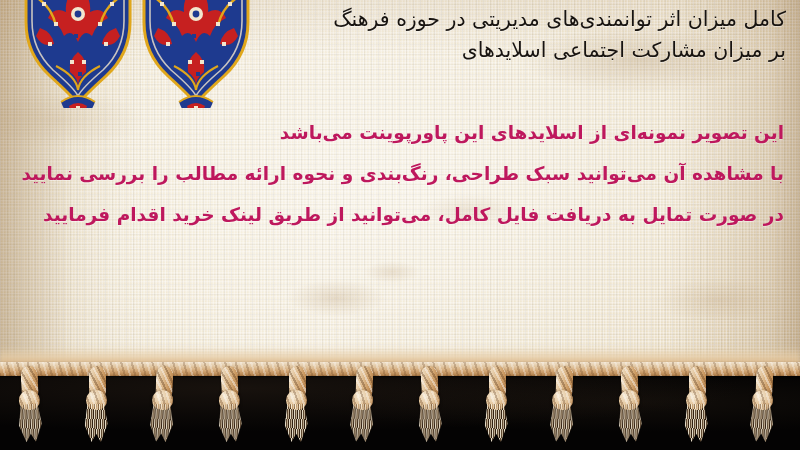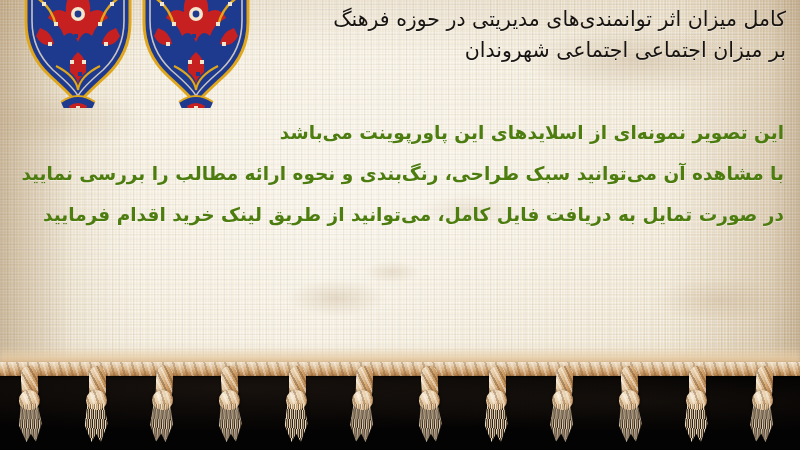--- a/index.html
+++ b/index.html
@@ -215,21 +215,21 @@
     top: 112px;
     left: 0;
     right: 16px;
     text-align: right;
     direction: rtl;
   }
   .body-line {
     font-size: 18.5px;
     line-height: 41px;
     font-weight: 700;
-    color: #4d7c0f;
+    color: #be185d;
     text-shadow: 0 1px 0 rgba(255,255,255,0.40);
     white-space: nowrap;
   }
 </style>
 </head>
 <body>
 
 <div id="stage">
 
   <div class="canvas-base"></div>
@@ -311,21 +311,21 @@
         <path d="M-9 22 q9 -7 18 0 q-5 12 -9 15 q-4 -3 -9 -15 z" fill="#c62020"></path>
         <path d="M-9 22 q9 -7 18 0" fill="none" stroke="#1e3a8f" stroke-width="2"></path>
         <rect x="-2" y="26" width="4" height="4" fill="#1e3a8f"></rect>
         <path d="M-5 42 q5 -5 10 0 q-3 8 -5 10 q-2 -2 -5 -10 z" fill="#c62020"></path>
       </g>
     </svg>
   </div>
 
   <div class="title-block">
     <div class="title-line">کامل میزان اثر توانمندی‌های مدیریتی در حوزه فرهنگ</div>
-    <div class="title-line">بر میزان اجتماعی اجتماعی شهروندان</div>
+    <div class="title-line">بر میزان مشارکت اجتماعی اسلایدهای</div>
   </div>
 
   <div class="body-block">
     <div class="body-line">این تصویر نمونه‌ای از اسلایدهای این پاورپوینت می‌باشد</div>
     <div class="body-line">با مشاهده آن می‌توانید سبک طراحی، رنگ‌بندی و نحوه ارائه مطالب را بررسی نمایید</div>
     <div class="body-line">در صورت تمایل به دریافت فایل کامل، می‌توانید از طریق لینک خرید اقدام فرمایید</div>
   </div>
 
   <div class="fringe-band">
     <div class="fringe-scallop"></div>

